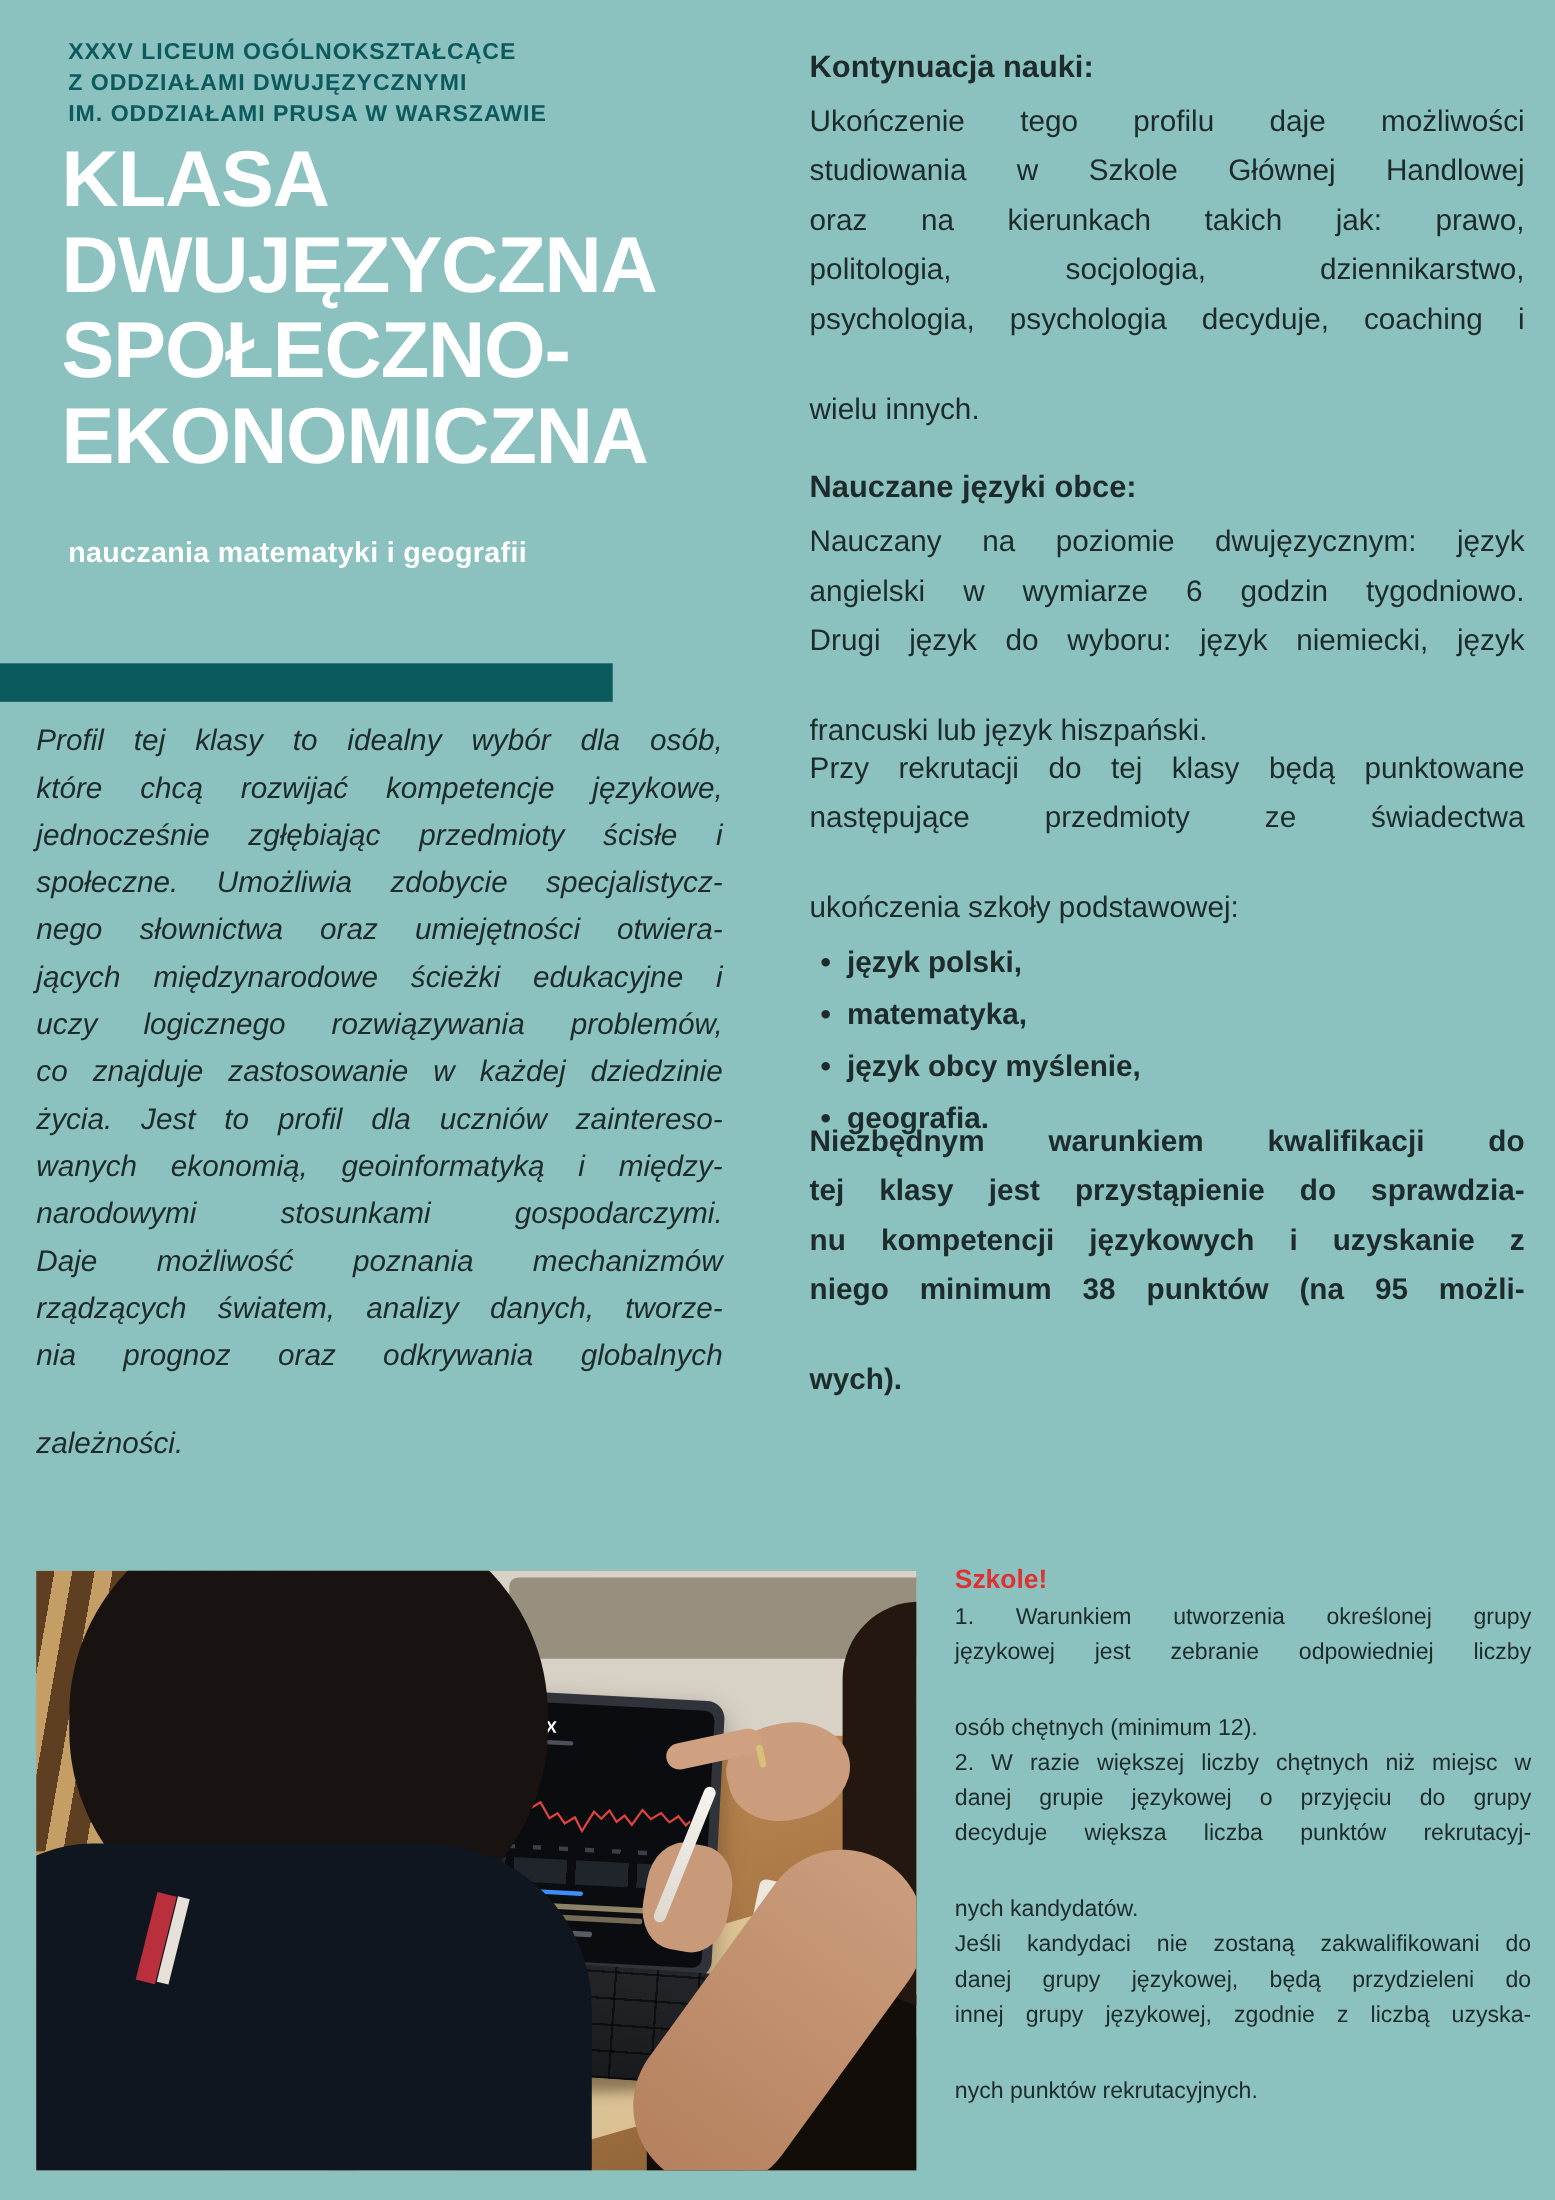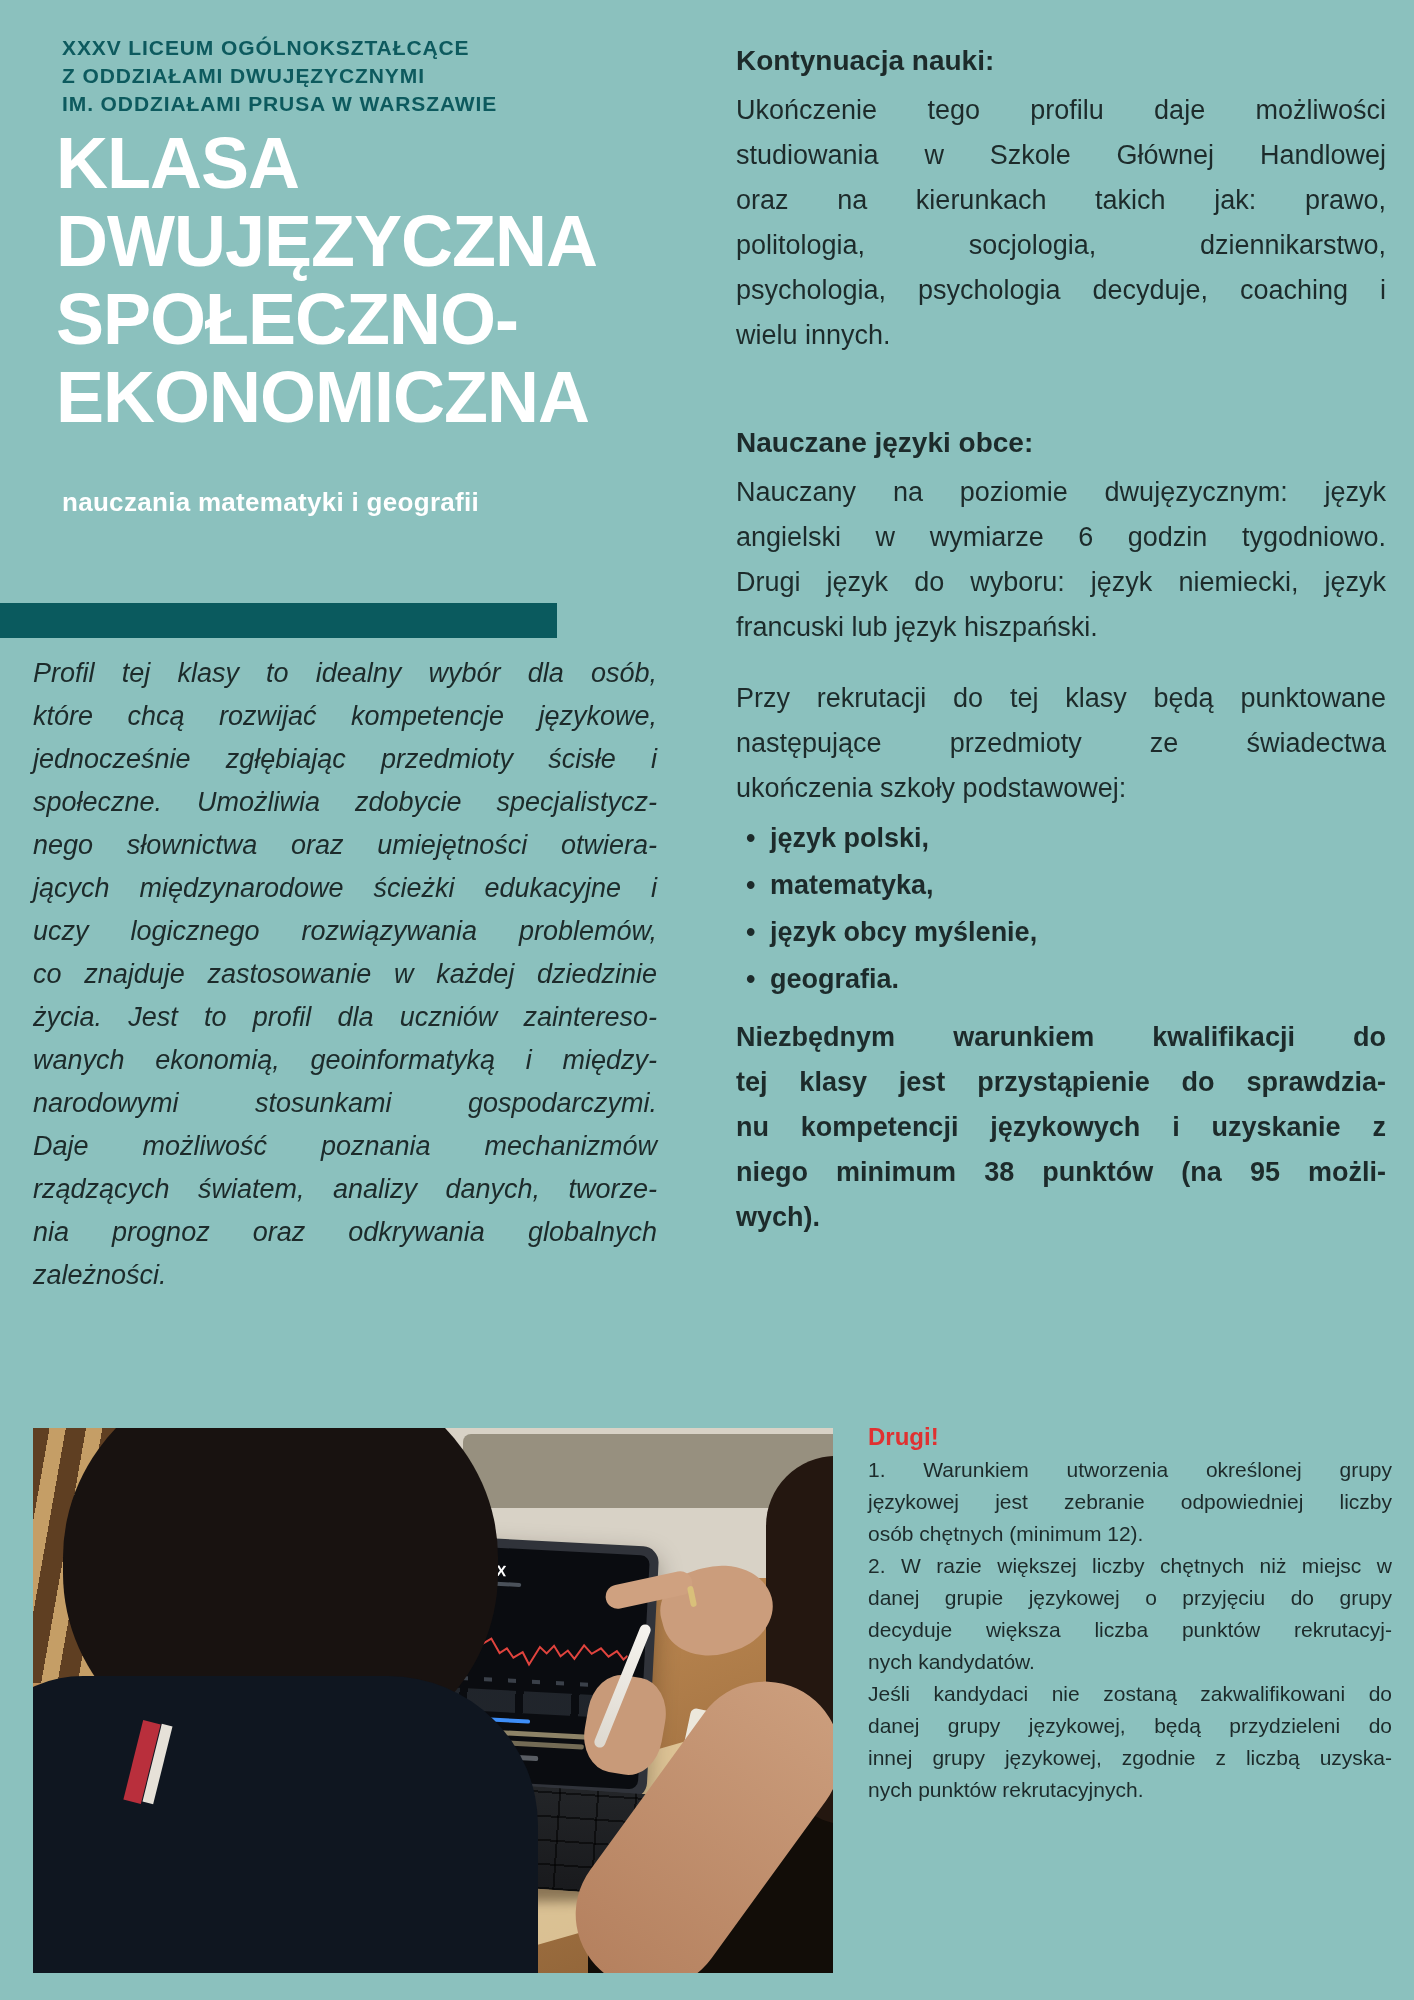--- a/index.html
+++ b/index.html
@@ -8,21 +8,21 @@
   
   .school{position:absolute;left:62px;top:34px;color:#0d5a5e;font-weight:bold;
           font-size:21px;line-height:28px;letter-spacing:.9px;}
   .title{position:absolute;left:56px;top:124px;color:#ffffff;font-weight:bold;
          font-size:72px;line-height:78px;letter-spacing:-1px;}
   .subtitle{position:absolute;left:62px;top:484px;color:#ffffff;font-weight:bold;
             font-size:26px;line-height:36px;letter-spacing:.3px;}
   .bar{position:absolute;left:0;top:603px;width:557px;height:35px;background:#0a5a5e;}
   
   .line{text-align:justify;text-align-last:justify;white-space:nowrap;}
-  .line.last{text-align:right;text-align-last:left;}
+  .line.last{text-align:right;text-align-last:left;margin-top:37px;}
   .intro{position:absolute;left:33px;top:652px;width:624px;font-size:27px;}
   .intro .line{line-height:43px;font-style:italic;}
   .col{position:absolute;left:736px;width:650px;font-size:27px;}
   .heading{font-weight:bold;font-size:28px;line-height:45px;}
   .col .line{line-height:45px;}
   .sec-body{margin-top:5px;}
   #sec-continuation{top:38px;}
   #sec-languages{top:420px;}
   #sec-recruitment{top:676px;}
   #sec-requirement{top:1015px;font-weight:bold;}
@@ -190,21 +190,21 @@
 
   <div class="col" id="sec-requirement">
     <div class="line">Niezbędnym warunkiem kwalifikacji do</div>
     <div class="line">tej klasy jest przystąpienie do sprawdzia-</div>
     <div class="line">nu kompetencji językowych i uzyskanie z</div>
     <div class="line">niego minimum 38 punktów (na 95 możli-</div>
     <div class="line last">wych).</div>
   </div>
 
   <div class="notice">
-    <div class="label">Drugi!</div>
+    <div class="label">Szkole!</div>
     <div class="line">1. Warunkiem utworzenia określonej grupy</div>
     <div class="line">językowej jest zebranie odpowiedniej liczby</div>
     <div class="line last">osób chętnych (minimum 12).</div>
     <div class="line">2. W razie większej liczby chętnych niż miejsc w</div>
     <div class="line">danej grupie językowej o przyjęciu do grupy</div>
     <div class="line">decyduje większa liczba punktów rekrutacyj-</div>
     <div class="line last">nych kandydatów.</div>
     <div class="line">Jeśli kandydaci nie zostaną zakwalifikowani do</div>
     <div class="line">danej grupy językowej, będą przydzieleni do</div>
     <div class="line">innej grupy językowej, zgodnie z liczbą uzyska-</div>

